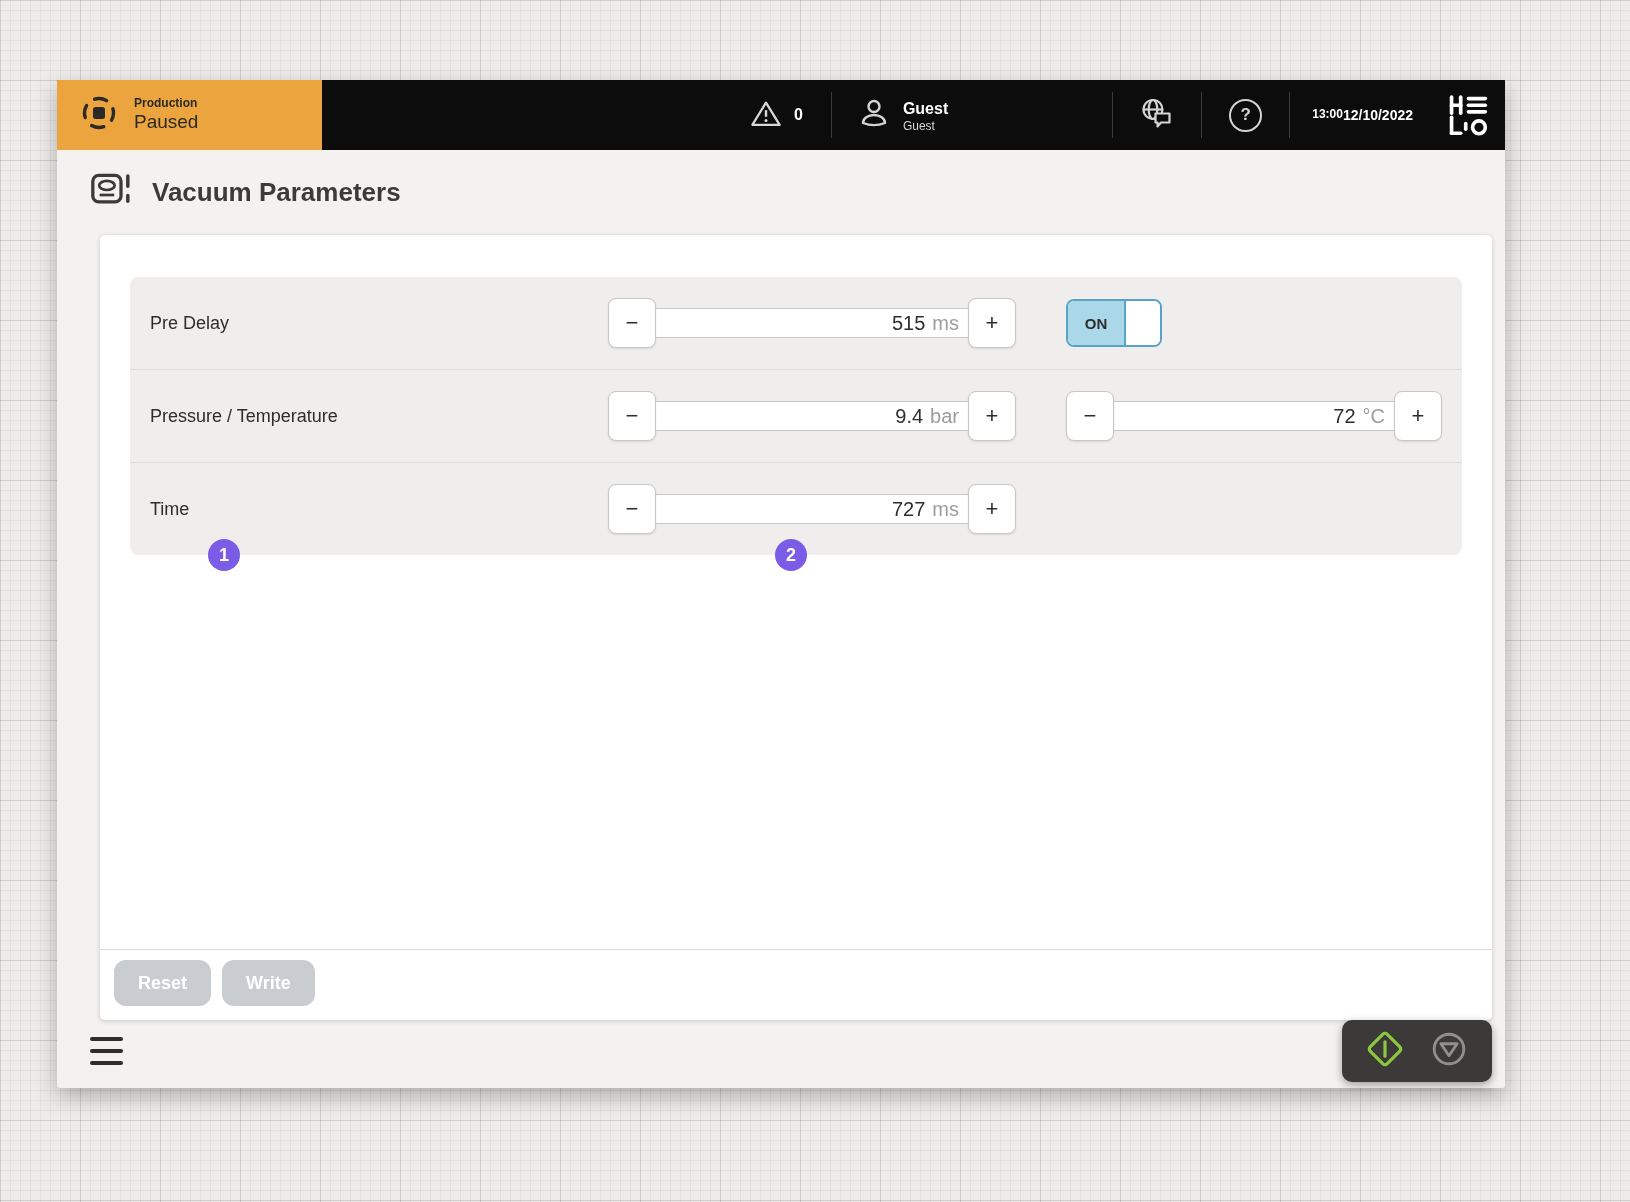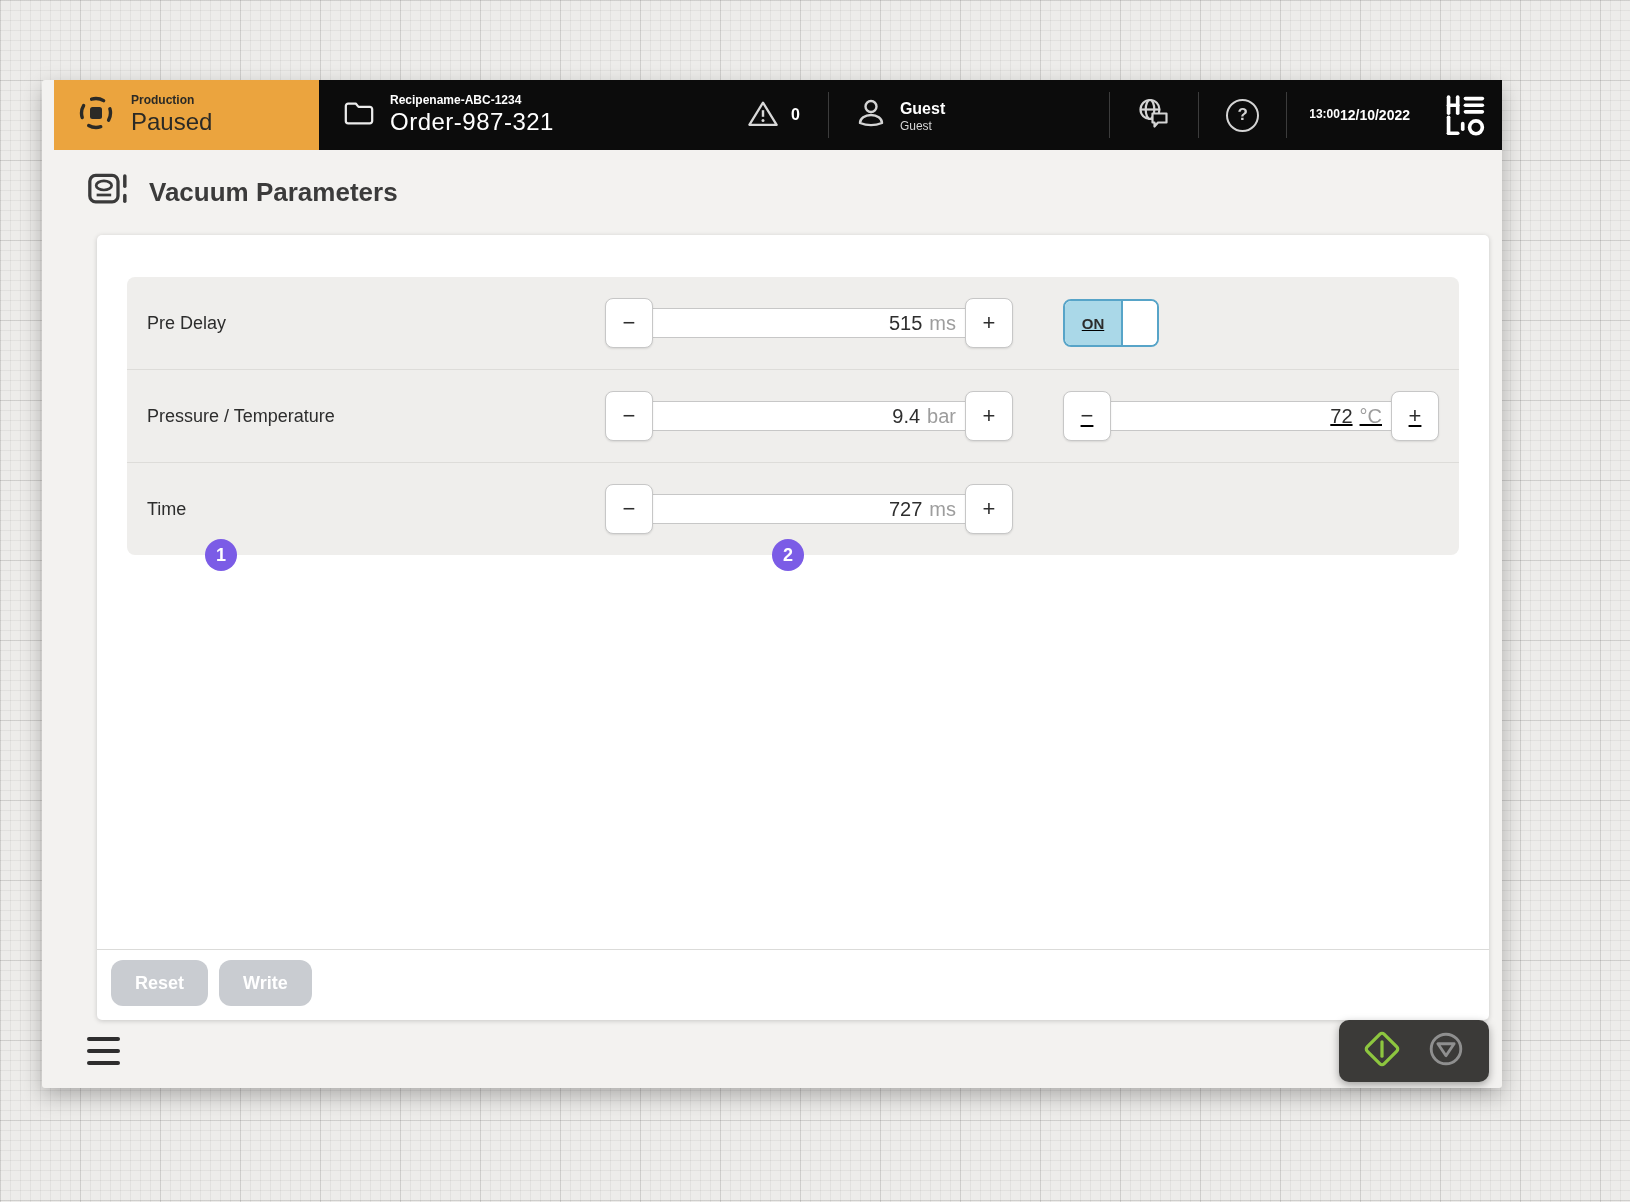--- a/index.html
+++ b/index.html
@@ -13,30 +13,30 @@
     background-color:#edecea;
     background-image:
       linear-gradient(to right, rgba(110,110,110,0.16) 1px, transparent 1px),
       linear-gradient(to bottom, rgba(110,110,110,0.16) 1px, transparent 1px),
       linear-gradient(to right, rgba(110,110,110,0.09) 1px, transparent 1px),
       linear-gradient(to bottom, rgba(110,110,110,0.09) 1px, transparent 1px);
     background-size:80px 80px,80px 80px,10px 10px,10px 10px;
     overflow:hidden;
   }
   .app{
-    position:absolute;left:42px;top:80px;width:1448px;height:1008px;
+    position:absolute;left:57px;top:80px;width:1448px;height:1008px;
     background:#f3f2f0;border-radius:3px;
     box-shadow:0 8px 22px rgba(0,0,0,0.28);
-    display:flex;flex-direction:column;padding-left:12px;
+    display:flex;flex-direction:column;
   }
   
   .topbar{flex:0 0 70px;background:#0c0c0c;display:flex;align-items:stretch;color:#fff;}
   .status-block{flex:0 0 243px;background:#EBA43E;display:flex;align-items:center;gap:15px;padding-left:22px;color:#2b2a26;}
   .blk-label{font-size:12px;font-weight:700;line-height:1.25;}
-  .blk-value{font-size:24px;line-height:1.2;}
+  .blk-value{font-size:19px;line-height:1.2;}
   .recipe-block{display:flex;align-items:center;gap:15px;padding-left:24px;color:#fff;}
   .recipe-block .blk-value{font-weight:500;letter-spacing:.5px;}
   .topbar-right{margin-left:auto;display:flex;align-items:center;}
   .alarm{display:flex;align-items:center;gap:12px;padding:0 28px;}
   .alarm-count{font-size:16px;font-weight:700;color:#fff;}
   .vdiv{width:1px;height:46px;background:#3c3c3c;}
   .user{display:flex;align-items:flex-end;gap:13px;padding:0 26px;}
   .user-name{font-size:16px;font-weight:700;line-height:1.2;color:#fff;}
   .user-role{font-size:12px;color:#d6d6d6;line-height:1.2;}
   .tb-spacer{width:138px;height:1px;}
@@ -57,21 +57,21 @@
     background:#fff;border-radius:5px;box-shadow:0 1px 5px rgba(0,0,0,0.18);
     display:flex;flex-direction:column;margin-left:32px;
   }
   .card-body{flex:1;padding:42px 30px 0;}
   .panel{position:relative;background:#efeeec;border-radius:8px;}
   .prow{display:flex;align-items:center;height:92px;padding:0 20px;}
   .prow + .prow{border-top:1px solid #dddcd9;}
   .row-label{flex:0 0 458px;font-size:18px;color:#2d2d2d;}
   .stepper{flex:0 0 408px;display:flex;align-items:center;}
   .cell-gap{flex:0 0 50px;}
-  .cell-right{flex:1;display:flex;align-items:center;text-decoration:underline;}
+  .cell-right{flex:1;display:flex;align-items:center;}
   .cell-right .stepper{flex:1;}
   .step-btn{
     flex:0 0 48px;height:50px;background:#fff;border:1px solid #c7c7c7;border-radius:8px;
     box-shadow:0 1px 2px rgba(0,0,0,0.10);display:flex;align-items:center;justify-content:center;
     font-size:22px;color:#2e2e2e;z-index:2;box-sizing:border-box;cursor:pointer;
   }
   .step-field{
     flex:1;height:30px;background:#fff;border-top:1px solid #c7c7c7;border-bottom:1px solid #c7c7c7;
     margin:0 -5px;display:flex;align-items:baseline;justify-content:flex-end;gap:7px;
     padding:0 14px 0 8px;box-sizing:border-box;align-items:center;z-index:1;
@@ -125,31 +125,20 @@
             <circle cx="20" cy="20" r="14.5" fill="none" stroke="#2b2a26" stroke-width="3.4" stroke-dasharray="12.5 10.3" stroke-dashoffset="5" stroke-linecap="round"></circle>
             <rect x="14" y="14" width="12" height="12" rx="2.5" fill="#2b2a26"></rect>
           </svg>
         </span>
         <span>
           <div class="blk-label">Production</div>
           <div class="blk-value">Paused</div>
         </span>
       </div>
 
-      <div class="recipe-block">
-        <span>
-          <svg width="32" height="28" viewBox="0 0 34 28">
-            <path d="M3,6.5 a2.5,2.5 0 0 1 2.5,-2.5 h8 l3,3.5 h12 a2.5,2.5 0 0 1 2.5,2.5 v12.5 a2.5,2.5 0 0 1 -2.5,2.5 h-23 a2.5,2.5 0 0 1 -2.5,-2.5 z" fill="none" stroke="#ececec" stroke-width="2.4" stroke-linejoin="round"></path>
-          </svg>
-        </span>
-        <span>
-          <div class="blk-label">Recipename-ABC-1234</div>
-          <div class="blk-value">Order-987-321</div>
-        </span>
-      </div>
 
       <div class="topbar-right">
         <div class="alarm">
           <span>
             <svg width="32" height="29" viewBox="0 0 34 30">
               <path d="M17,3.5 L31.5,27 H2.5 Z" fill="none" stroke="#d8d8d8" stroke-width="2.4" stroke-linejoin="round"></path>
               <line x1="17" y1="11.5" x2="17" y2="18.5" stroke="#d8d8d8" stroke-width="2.6"></line>
               <circle cx="17" cy="22.5" r="1.6" fill="#d8d8d8"></circle>
             </svg>
           </span>

